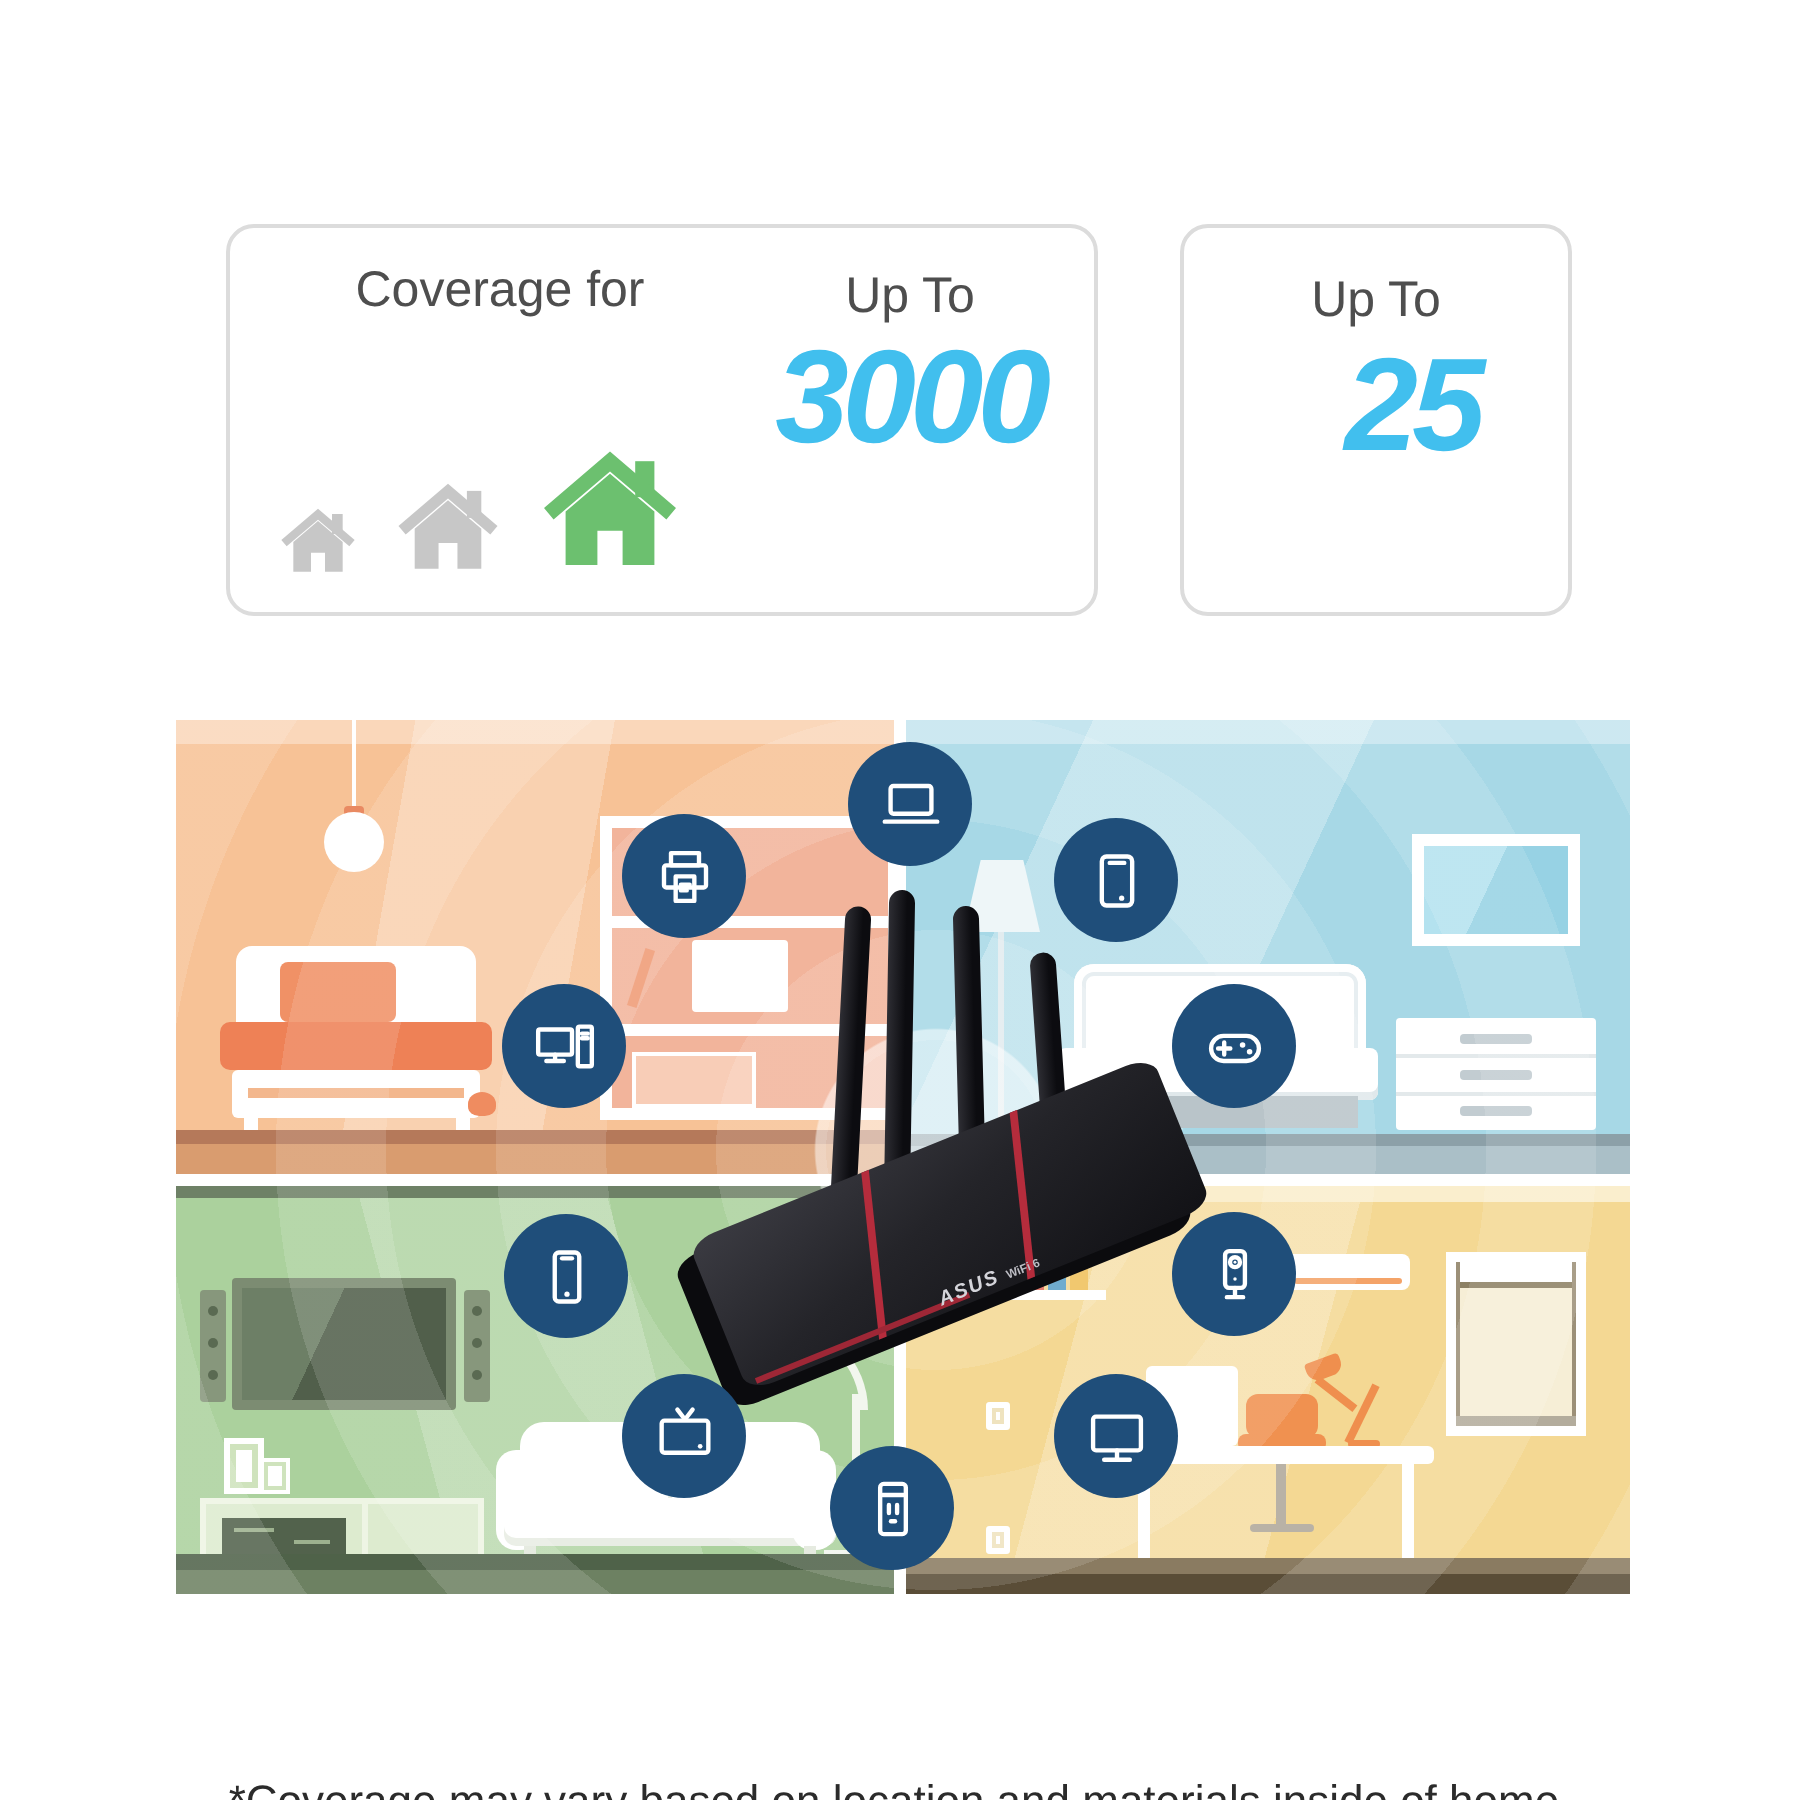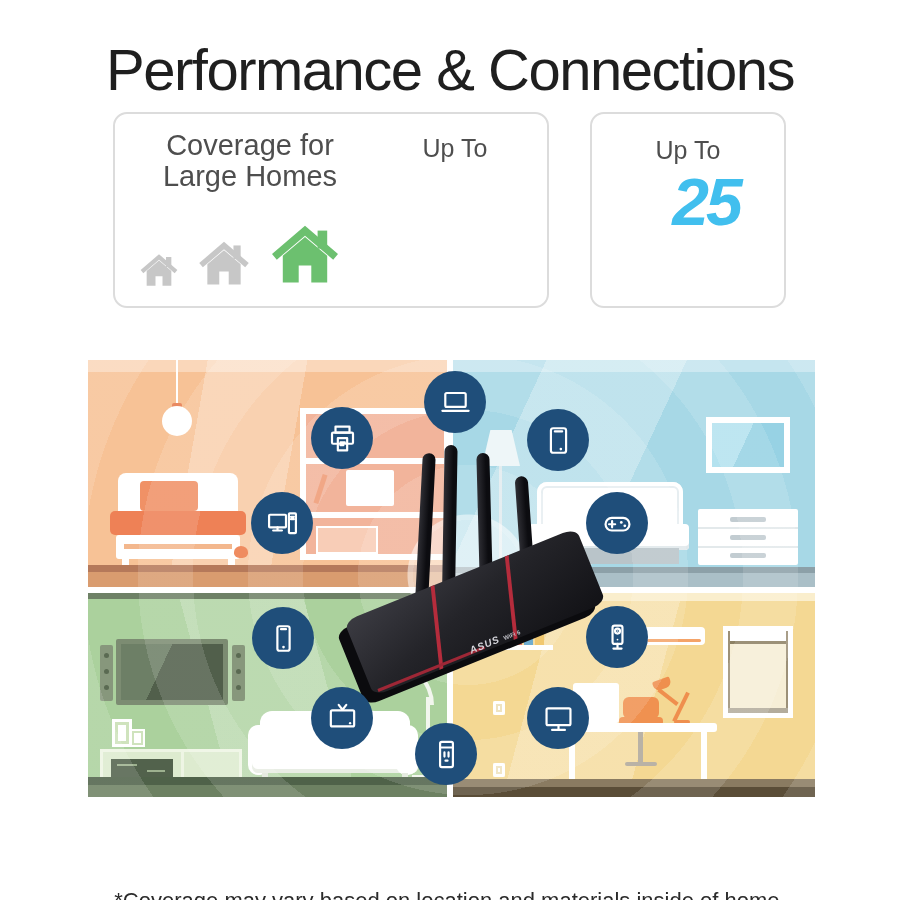--- a/index.html
+++ b/index.html
@@ -8,21 +8,21 @@
 
   
   .title{position:absolute;left:0;top:-6px;width:900px;text-align:center;
          font-size:58px;font-weight:300;letter-spacing:-1.5px;color:var(--title-color,#1f1f1f);line-height:74px;}
 
   
   .card{position:absolute;background:#fff;border:2px solid #dcdcdc;border-radius:14px;box-sizing:border-box;}
   .card-coverage{left:113px;top:112px;width:436px;height:196px;}
   .card-devices{left:590px;top:112px;width:196px;height:196px;}
   .cov-label{position:absolute;left:28px;top:16px;width:214px;text-align:center;
-             font-size:29px;color:var(--text-gray,#4e4e4e);line-height:31px;}
+             font-size:25px;color:var(--text-gray,#4e4e4e);line-height:31px;}
   .houses{position:absolute;left:24px;top:100px;width:232px;height:76px;
           display:flex;align-items:flex-end;gap:18px;}
   .house-s{color:var(--house-gray,#c7c7c7);width:40px;height:40px;}
   .house-m{color:var(--house-gray,#c7c7c7);width:54px;height:54px;}
   .house-l{color:var(--house-green,#6cc06f);width:72px;height:72px;}
   .houses svg{display:block;width:100%;height:100%;}
   .cov-right{position:absolute;left:255px;top:0;width:170px;height:100%;text-align:center;}
   .upto{font-size:25px;color:var(--text-gray,#4e4e4e);}
   .cov-right .upto{margin-top:20px;}
   .bignum{font-size:66px;font-weight:bold;font-style:italic;letter-spacing:-3px;
@@ -161,26 +161,24 @@
 
   
   .footnote{position:absolute;left:0;top:866px;width:900px;text-align:center;
             font-size:22px;color:#2b2b2b;}
 </style>
 </head>
 <body>
 
 <div class="page">
 
-  <h1 class="title">Performance &amp; Connections</h1>
 
   <div class="card card-coverage">
     <div class="cov-label">
       <div>Coverage for</div>
-      <div>Large Homes</div>
     </div>
     <div class="houses">
       <div class="house-s">
         <svg viewBox="0 0 24 24">
             <rect x="16.2" y="4.2" width="3.2" height="6" fill="currentColor"></rect>
             <path fill="currentColor" d="M12 2.6 L23 12 L21.4 13.9 L12 5.9 L2.6 13.9 L1 12 Z"></path>
             <path fill="currentColor" fill-rule="evenodd" d="M4.6 12.6 L12 6.3 L19.4 12.6 L19.4 21.5 L4.6 21.5 Z M9.9 15.8 h4.2 v5.7 h-4.2 Z"></path>
           </svg>
       </div>
       <div class="house-m">
@@ -193,20 +191,21 @@
       <div class="house-l">
         <svg viewBox="0 0 24 24">
             <rect x="16.2" y="4.2" width="3.2" height="6" fill="currentColor"></rect>
             <path fill="currentColor" d="M12 2.6 L23 12 L21.4 13.9 L12 5.9 L2.6 13.9 L1 12 Z"></path>
             <path fill="currentColor" fill-rule="evenodd" d="M4.6 12.6 L12 6.3 L19.4 12.6 L19.4 21.5 L4.6 21.5 Z M9.9 15.8 h4.2 v5.7 h-4.2 Z"></path>
           </svg>
       </div>
     </div>
     <div class="cov-right">
       <div class="upto">Up To</div>
+      <div class="bignum">3000</div>
     </div>
   </div>
 
   <div class="card card-devices">
     <div class="upto">Up To</div>
     <div class="bignum">25</div>
   </div>
 
   <div class="illus">
 

